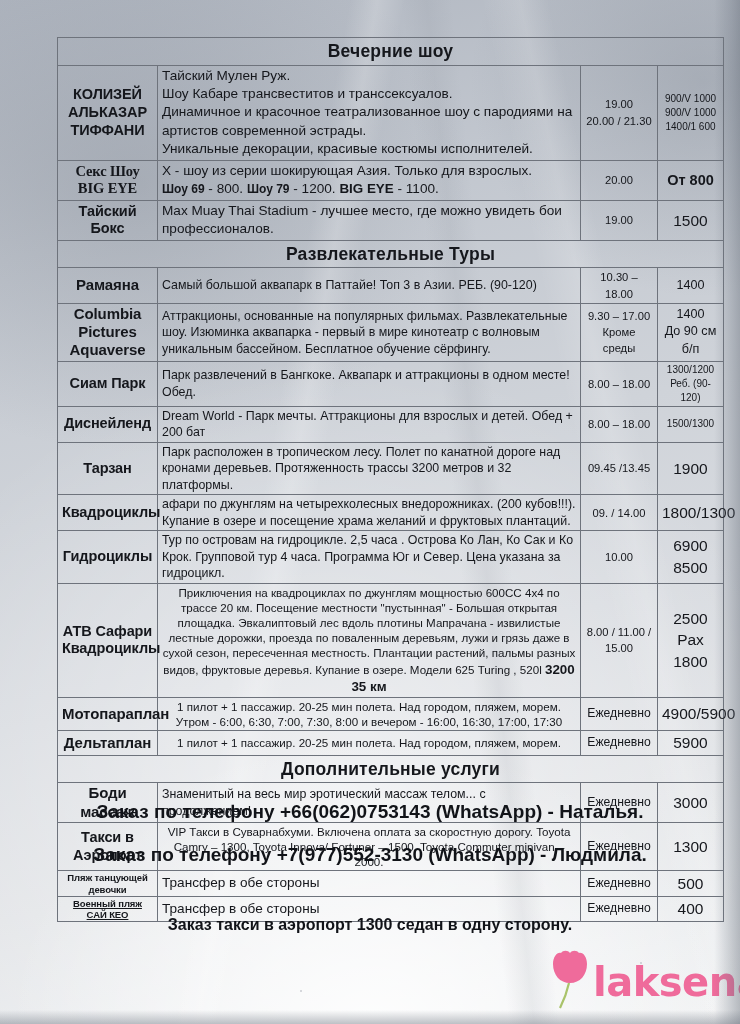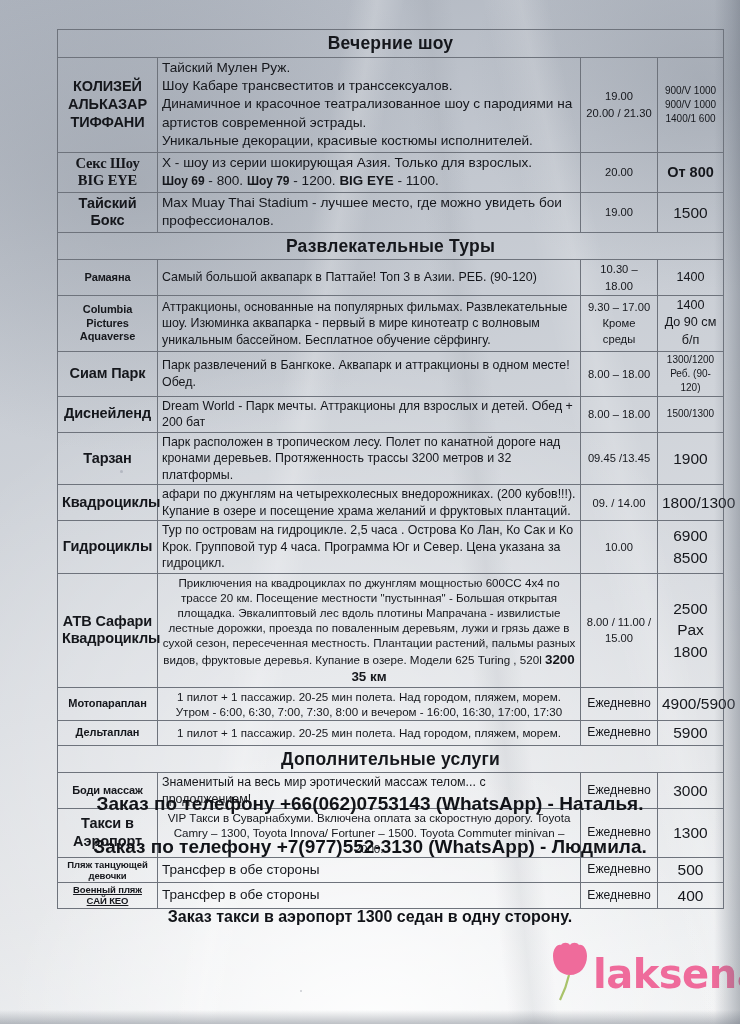--- a/index.html
+++ b/index.html
@@ -49,21 +49,21 @@
     position: absolute;
     left: 0; right: 0; bottom: 0;
     height: 14px;
     background: linear-gradient(0deg, rgba(96,104,116,0.40) 0%, rgba(96,104,116,0.0) 100%);
     pointer-events: none;
   }
 
   
   #sheet {
     position: absolute;
-    left: 0; top: 0;
+    left: 0; top: 8px;
     width: 740px;
     height: 806px;
   }
   table.price {
     position: absolute;
     left: 57px;
     top: 29px;
     width: 666px;
     border-collapse: collapse;
     table-layout: fixed;
@@ -83,21 +83,21 @@
   .section-title {
     text-align: center;
     font-weight: bold;
     font-size: 17.5px;
     letter-spacing: .2px;
     padding: 3px 0 4px 0;
   }
   .name {
     text-align: center;
     font-weight: bold;
-    font-size: 11px;
+    font-size: 15px;
     line-height: 1.22;
     letter-spacing: -.1px;
   }
   .name.big { font-size: 14.5px; }
   .name.tiny { font-size: 9.5px; line-height: 1.18; }
   .desc {
     font-size: 12.4px;
     line-height: 1.33;
     text-align: left;
     padding-left: 6px;

